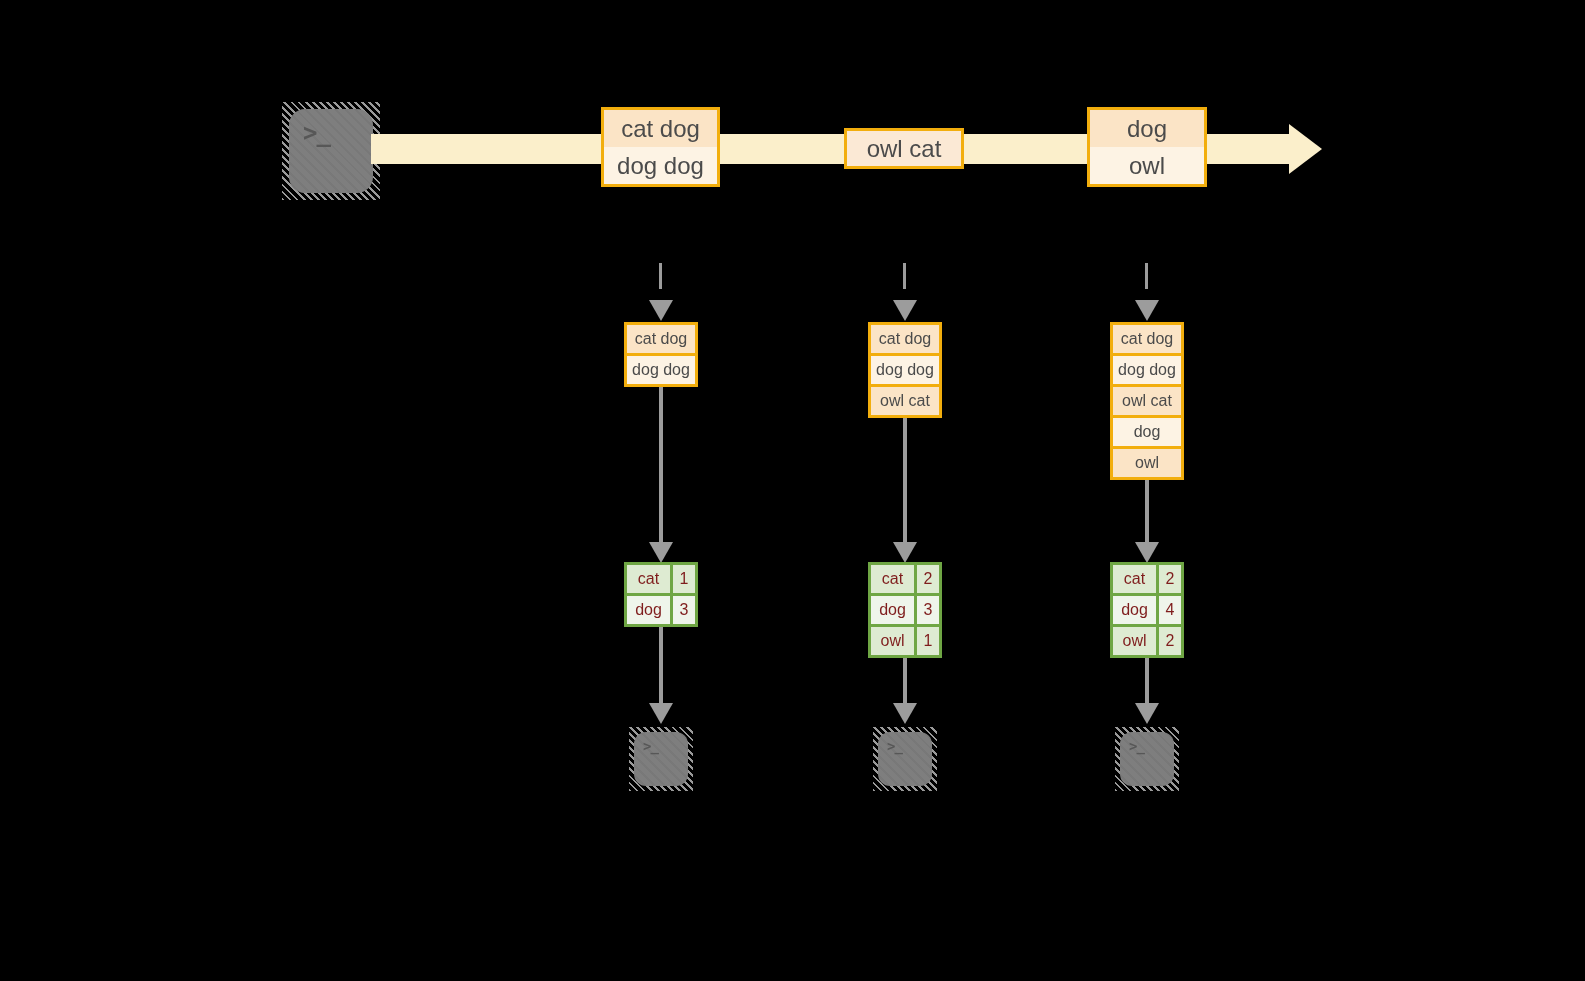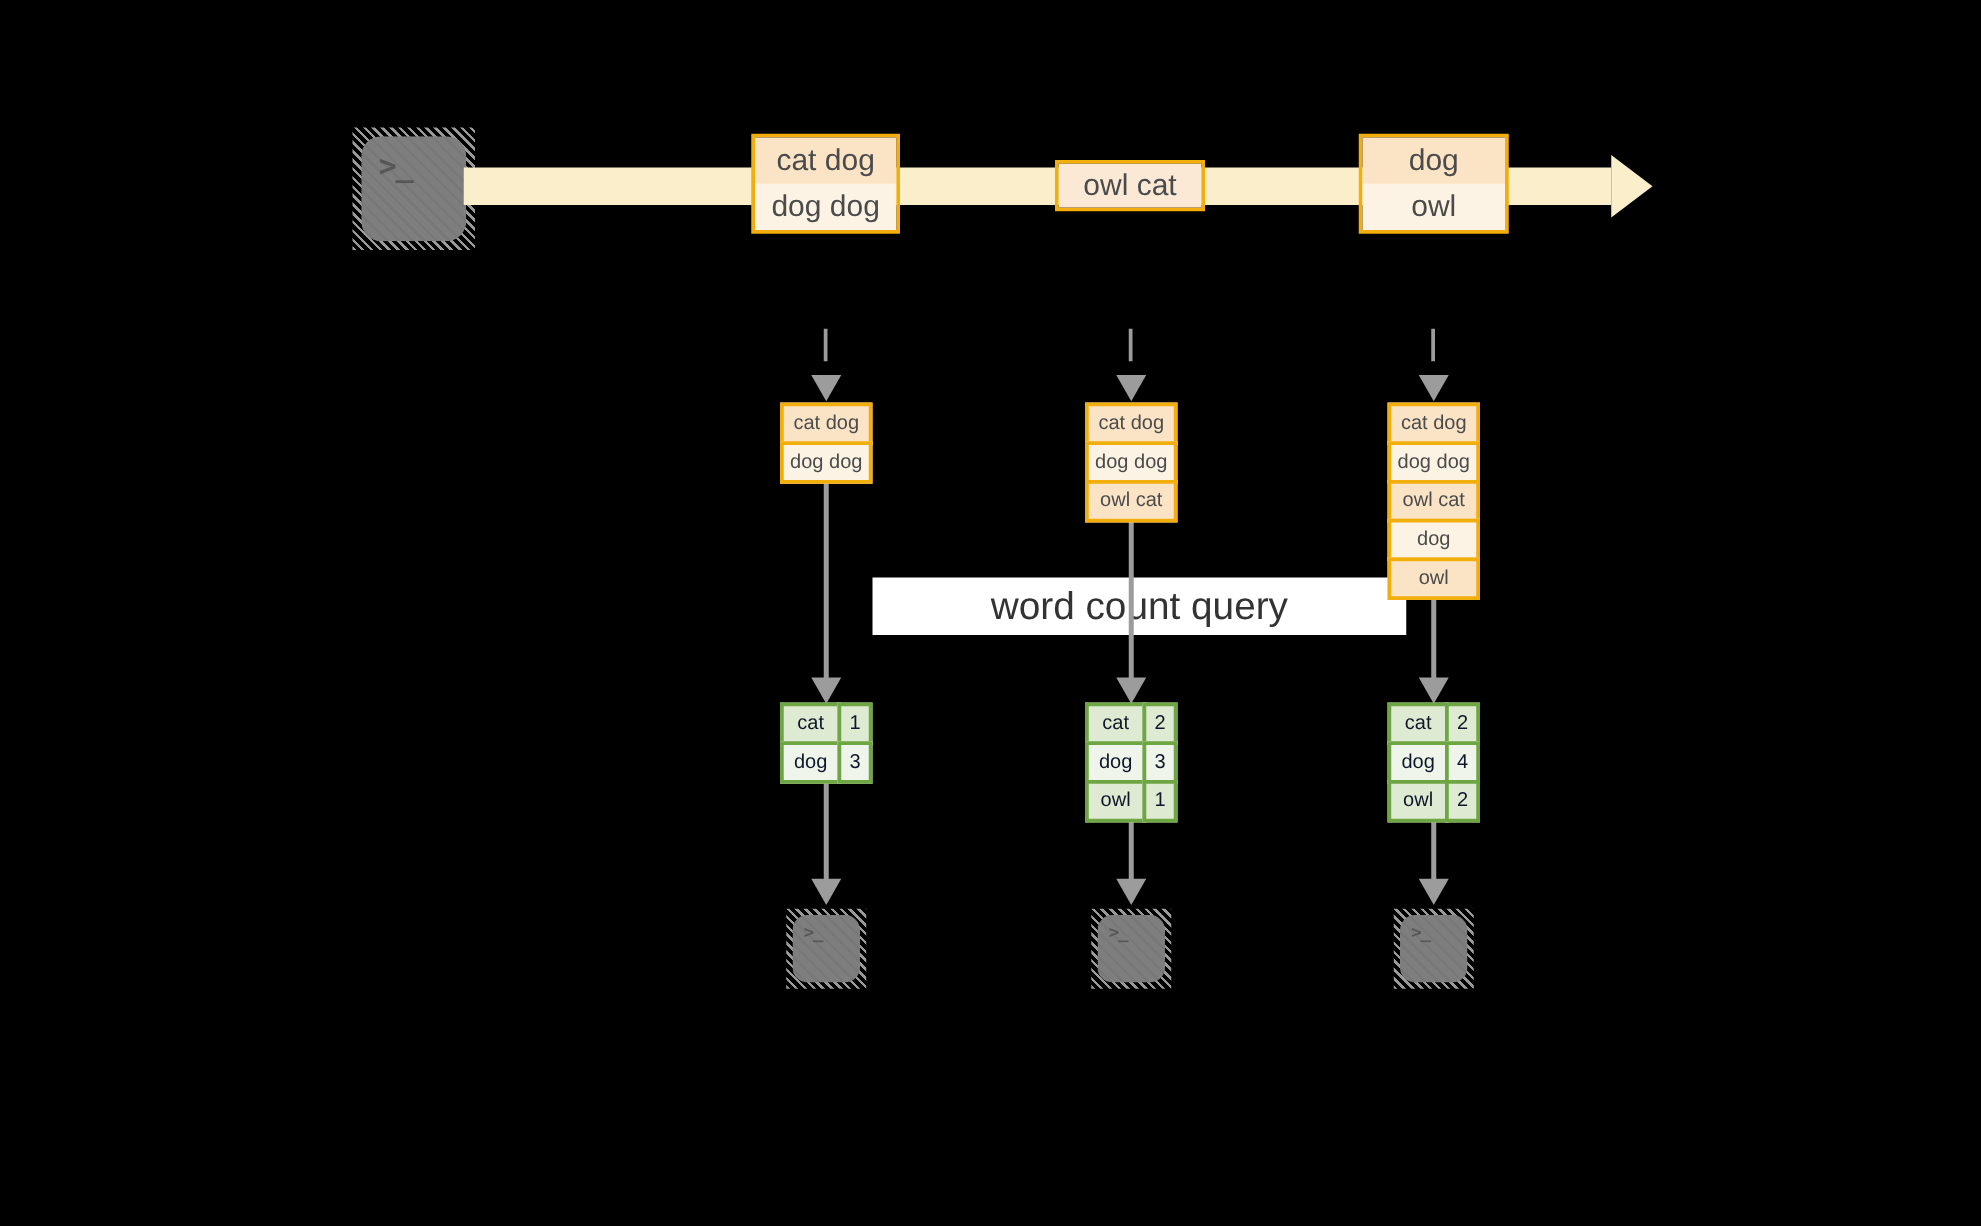--- a/index.html
+++ b/index.html
@@ -45,21 +45,21 @@
   .stack{width:74px;z-index:4;}
   .stack .srow{box-sizing:border-box;height:34px;margin-top:-3px;border:3px solid #F2AE0D;
     display:flex;align-items:center;justify-content:center;font-size:16px;color:#4b4b4b;}
   .stack .srow:first-child{margin-top:0;}
 
   
   .gtable{z-index:4;}
   .gtable .grow{display:flex;margin-top:-3px;height:34px;}
   .gtable .grow:first-child{margin-top:0;}
   .gc{box-sizing:border-box;border:3px solid #6FA644;height:34px;
-    display:flex;align-items:center;justify-content:center;font-size:16px;color:#0f172a;}
+    display:flex;align-items:center;justify-content:center;font-size:16px;color:#7f1d1d;}
   .gc.word{width:49px;}
   .gc.num{width:28px;margin-left:-3px;}
   .gfill-dark{background:#DEEBD2;}
   .gfill-light{background:#EFF5EB;}
 
   
   .query{left:698px;top:462px;width:427px;height:46px;background:#ffffff;z-index:2;
     display:flex;align-items:center;justify-content:center;
     font-size:31px;color:#333;}
 </style>
@@ -189,15 +189,14 @@
 
   <div class="abs vline" style="left:1145px;top:656px;height:49px;"></div>
   <div class="abs tri" style="left:1135px;top:703px;"></div>
 
   <div class="abs hatch sink" style="left:1115px;top:727px;width:64px;height:64px;">
     <div class="term-inner">
       <span class="glyph">&gt;_</span>
     </div>
   </div>
 
-  <div class="abs query">word count query</div>
 
 </div>
 
 </body></html>

